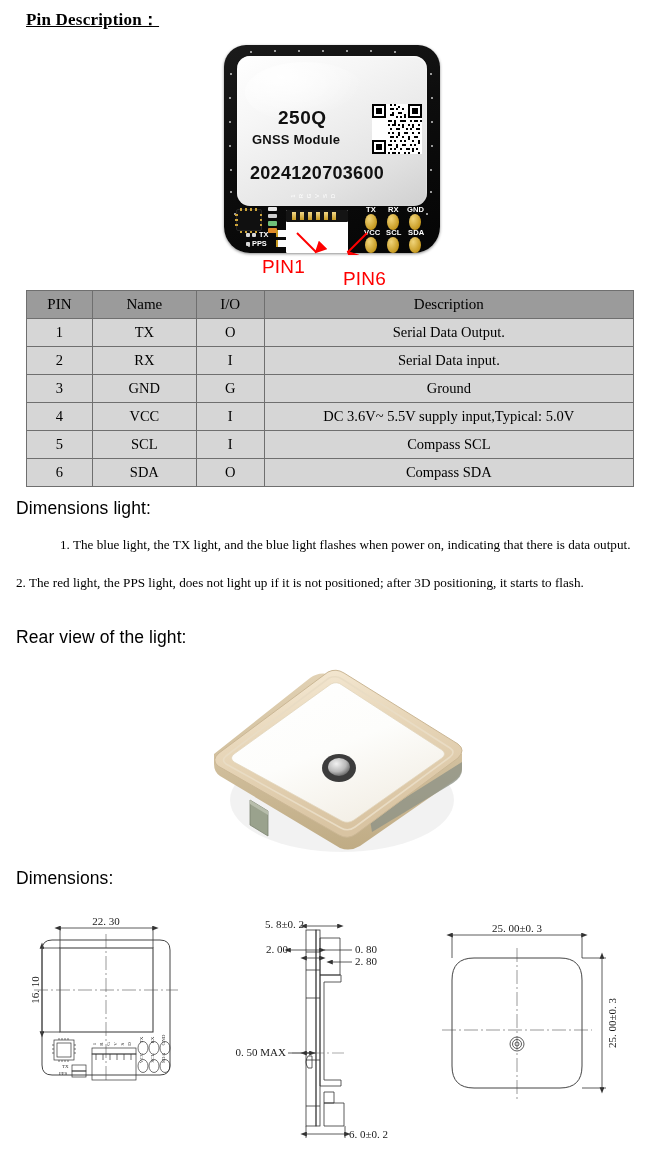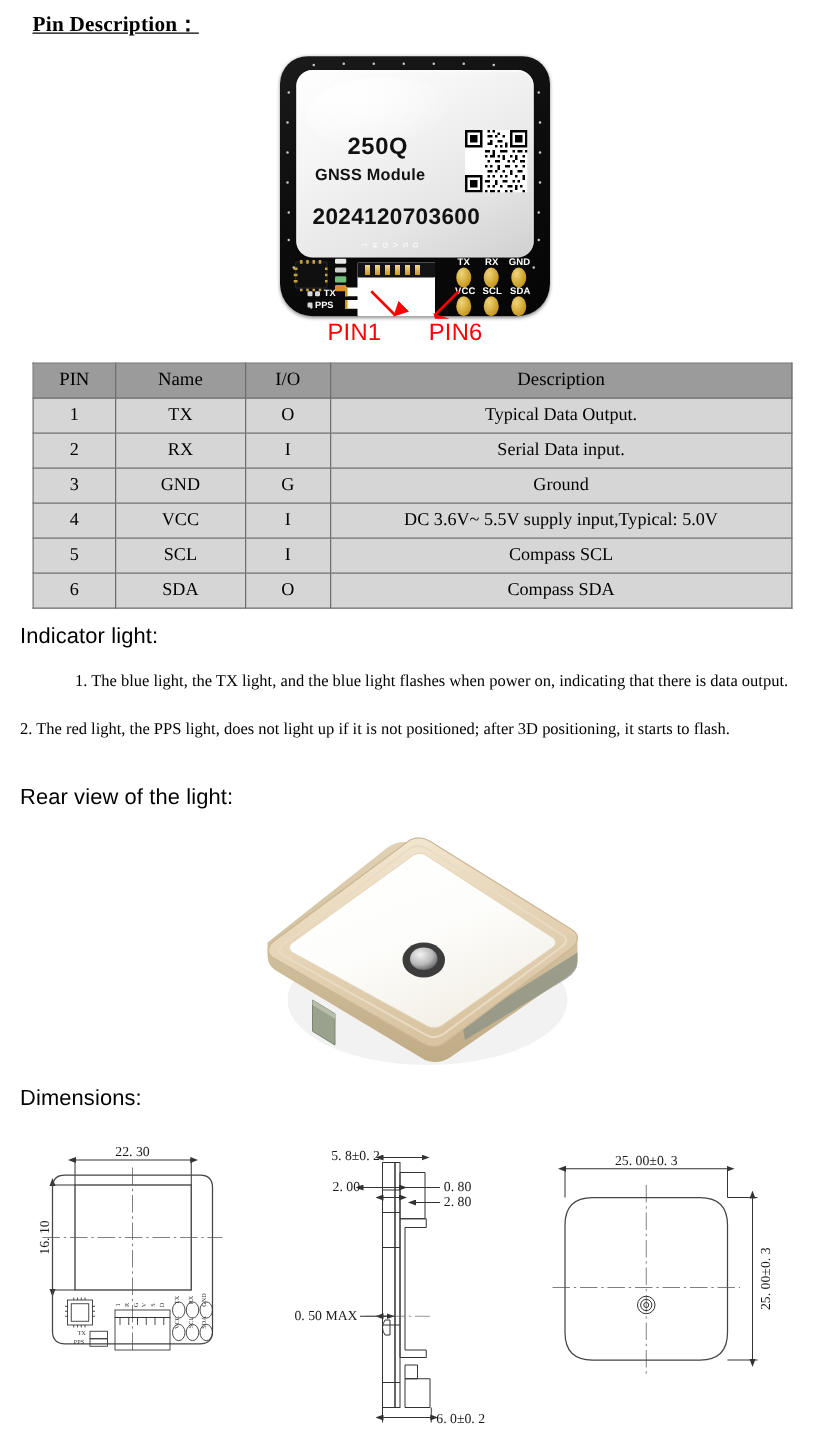--- a/index.html
+++ b/index.html
@@ -385,37 +385,37 @@
   <svg class="callout-svg" viewBox="0 0 216 30">
     <defs>
       <marker id="ah" markerWidth="6" markerHeight="6" refX="3" refY="5" orient="auto">
         <path d="M0,0 L3,6 L6,0 z" fill="#fe0000"></path>
       </marker>
     </defs>
     <line x1="92" y1="27" x2="73" y2="8" stroke="#fe0000" stroke-width="2" marker-end="url(#ah)" transform="translate(0,0) rotate(180 82.5 17.5)"></line>
     <line x1="124" y1="27" x2="143" y2="8" stroke="#fe0000" stroke-width="2" marker-end="url(#ah)" transform="rotate(180 133.5 17.5)"></line>
   </svg>
   <div class="pin-callout" style="left:262px; top:256px;">PIN1</div>
-  <div class="pin-callout" style="left:343px; top:256px;">PIN6</div>
+  <div class="pin-callout" style="left:343px; top:268px;">PIN6</div>
 
   <table class="pin-table">
     <thead>
       <tr>
         <th class="col-pin">PIN</th>
         <th class="col-name">Name</th>
         <th class="col-io">I/O</th>
         <th class="col-desc">Description</th>
       </tr>
     </thead>
     <tbody>
       <tr>
         <td>1</td>
         <td>TX</td>
         <td>O</td>
-        <td>Typical Data Output.</td>
+        <td>Serial Data Output.</td>
       </tr>
       <tr>
         <td>2</td>
         <td>RX</td>
         <td>I</td>
         <td>Serial Data input.</td>
       </tr>
       <tr>
         <td>3</td>
         <td>GND</td>
@@ -436,21 +436,21 @@
       </tr>
       <tr>
         <td>6</td>
         <td>SDA</td>
         <td>O</td>
         <td>Compass SDA</td>
       </tr>
     </tbody>
   </table>
 
-  <div class="abs h-sans" style="left:16px; top:498px;">Indicator light:</div>
+  <div class="abs h-sans" style="left:16px; top:498px;">Dimensions light:</div>
 
   <div class="para justify" style="left:16px; top:535px; width:630px;">1. The blue light, the TX light, and the blue light flashes when power on, indicating that there is data output.</div>
 
   <div class="para" style="left:16px; top:573px; width:640px;">2. The red light, the PPS light, does not light up if it is not positioned; after 3D positioning, it starts to flash.</div>
 
   <div class="abs h-sans" style="left:16px; top:627px;">Rear view of the light:</div>
 
   <svg class="rear-view" viewBox="0 0 280 210">
     <defs>
       <linearGradient id="ceramicTop" x1="0" y1="0" x2="0.6" y2="1">

